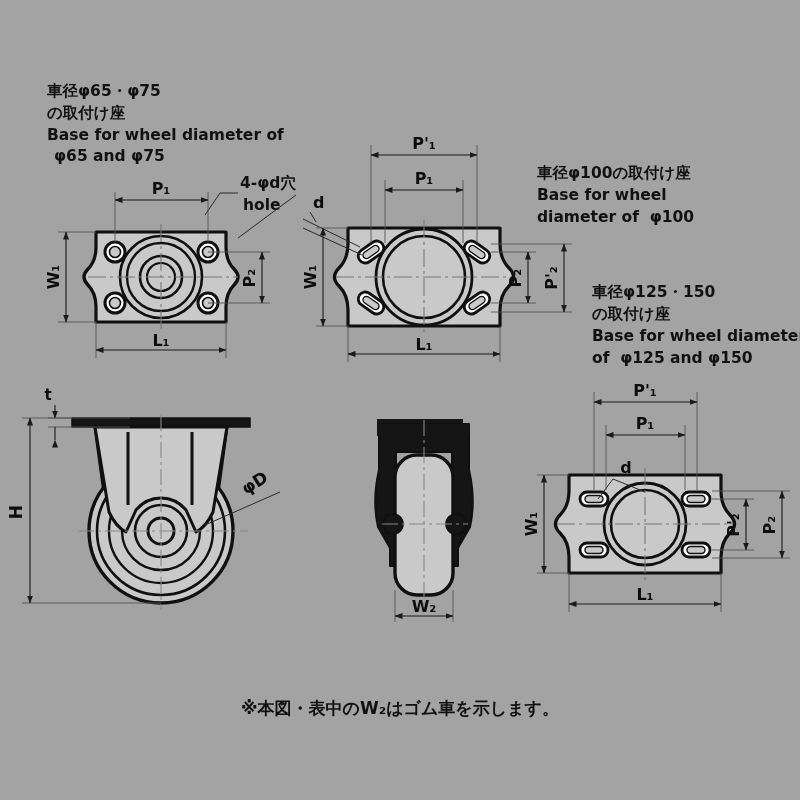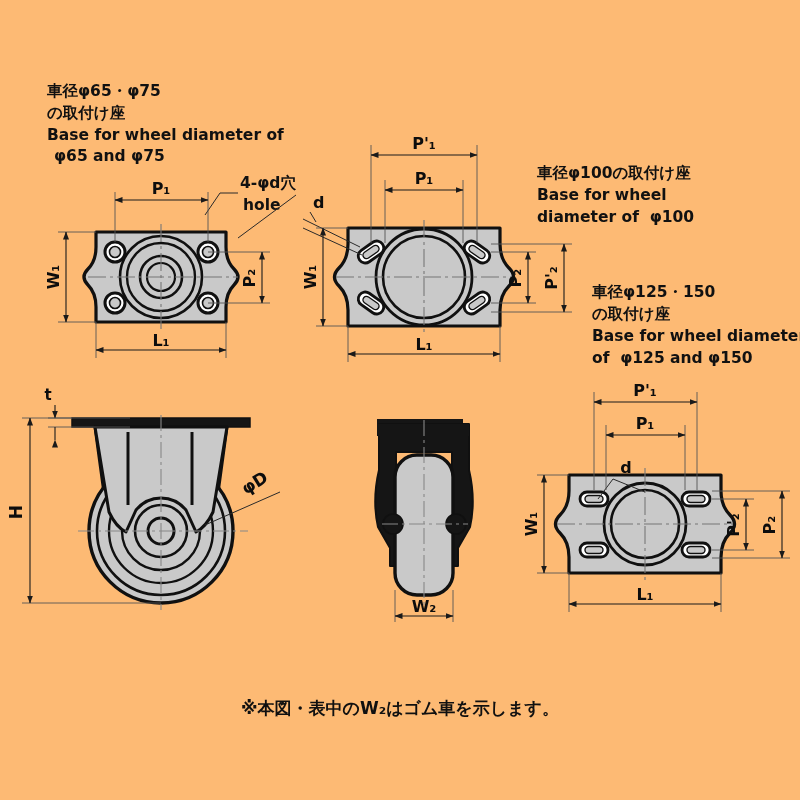--- a/index.html
+++ b/index.html
@@ -4,21 +4,21 @@
 <style>
   html, body {
     margin: 0;
     padding: 0;
     background: #ffffff;
   }
   #sheet {
     position: relative;
     width: 800px;
     height: 800px;
-    background: #fdba74;
+    background: #a3a3a3;
     font-family: "DejaVu Sans", "Liberation Sans", sans-serif;
     overflow: hidden;
   }
   svg#drawing {
     position: absolute;
     left: 0;
     top: 0;
     width: 800px;
     height: 800px;
   }

